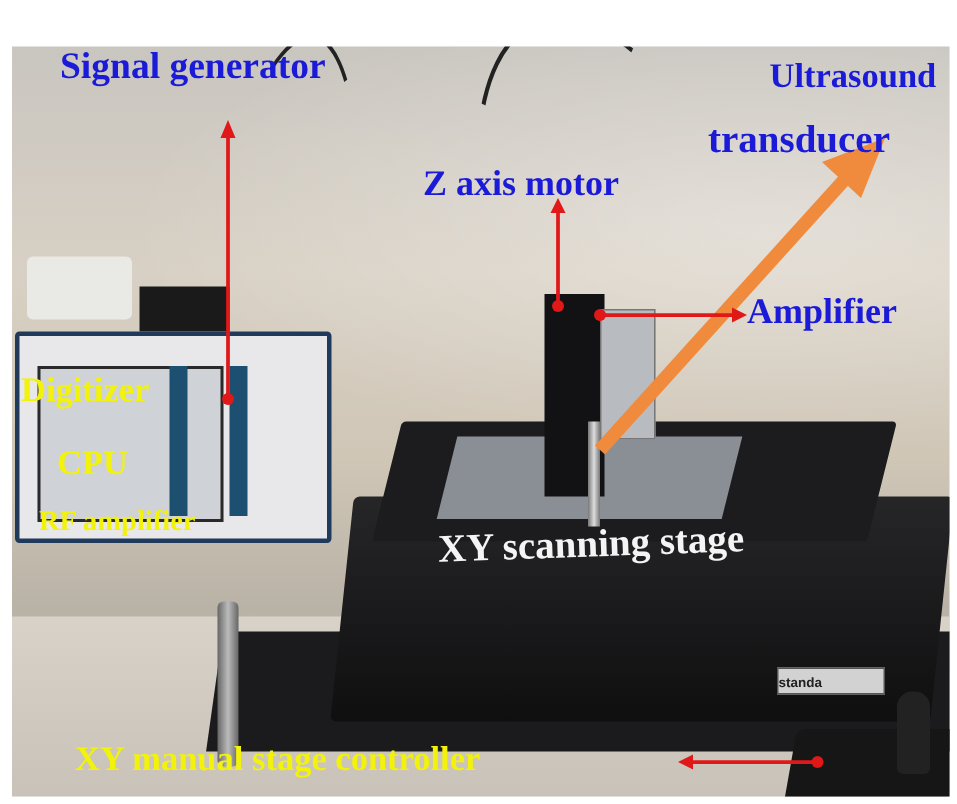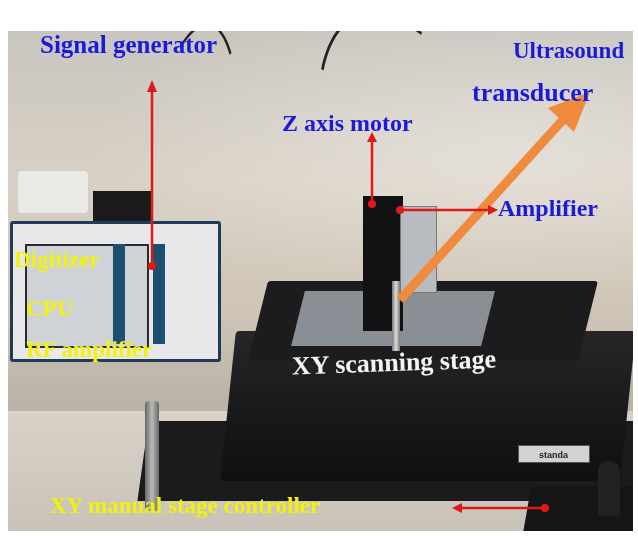--- a/index.html
+++ b/index.html
@@ -15,21 +15,21 @@
   .rack-card { position:absolute; top:20px; width:12px; height:100px; background:#1d4f70; }
   .box-top { position:absolute; left:10px; top:140px; width:70px; height:42px; background:#e9e9e6; border-radius:4px; }
   .fan { position:absolute; left:85px; top:160px; width:60px; height:30px; background:#1a1a1a; }
   .breadboard { position:absolute; left:135px; top:390px; width:500px; height:80px; background:#1b1b1d; transform:skewX(-8deg); }
   .stage-base { position:absolute; left:220px; top:300px; width:400px; height:150px; background:linear-gradient(180deg,#262628,#0f0f10); transform:skewX(-6deg); border-radius:4px; }
   .stage-top { position:absolute; left:250px; top:250px; width:330px; height:80px; background:#1c1c1e; transform:skewX(-14deg); border-radius:3px; }
   .stage-window { position:absolute; left:290px; top:260px; width:190px; height:55px; background:#8a8f95; transform:skewX(-14deg); }
   .z-motor { position:absolute; left:355px; top:165px; width:40px; height:135px; background:#121214; }
   .amp-box { position:absolute; left:392px; top:175px; width:35px; height:85px; background:#b8bcc0; border:1px solid #777; }
   .rod { position:absolute; width:8px; background:linear-gradient(90deg,#777,#ddd,#777); }
-  .standa { position:absolute; left:510px; top:414px; width:72px; height:18px; background:#d2d2d2; border:1px solid #555; font:bold 9px "Liberation Sans", sans-serif; color:#222; padding-left:20px; box-sizing:border-box; line-height:18px; }
+  .standa { position:absolute; left:510px; top:414px; width:72px; height:18px; background:#d2d2d2; border:1px solid #555; font:bold 9px "Liberation Sans", sans-serif; color:#222; padding-left:0; box-sizing:border-box; line-height:18px; }
   .controller { position:absolute; left:518px; top:455px; width:115px; height:60px; background:#161616; border-radius:6px; transform:skewX(-10deg); }
   .joystick { position:absolute; left:590px; top:430px; width:22px; height:55px; background:#222; border-radius:10px 10px 4px 4px; }
   .post { position:absolute; left:137px; top:370px; width:14px; height:110px; background:linear-gradient(90deg,#666,#bbb,#666); border-radius:4px; }
 
   .lbl { position:absolute; font-weight:bold; white-space:nowrap; line-height:1; }
   .blue { color:#1a1ad8; }
   .yellow { color:#f2f20a; }
   .white { color:#f4f4f4; }
 </style>
 </head>
@@ -84,16 +84,16 @@
   <polygon points="462,503 462,513 452,508" fill="#e01818"></polygon>
   <circle cx="545" cy="508" r="4" fill="#e01818"></circle>
 </svg>
 
 <div class="lbl blue" style="left:40px;top:32px;font-size:25px;">Signal generator</div>
 <div class="lbl blue" style="left:473px;top:39px;font-size:23px;margin-left:40px;">Ultrasound</div>
 <div class="lbl blue" style="left:472px;top:80px;font-size:26px;">transducer</div>
 <div class="lbl blue" style="left:282px;top:111px;font-size:24px;">Z axis motor</div>
 <div class="lbl blue" style="left:498px;top:196px;font-size:24px;">Amplifier</div>
 <div class="lbl yellow" style="left:14px;top:248px;font-size:23px;">Digitizer</div>
-<div class="lbl yellow" style="left:26px;top:297px;font-size:23px;">CPU</div>
-<div class="lbl yellow" style="left:26px;top:338px;font-size:23px;">RF amplifier</div>
+<div class="lbl yellow" style="left:26px;top:297px;font-size:23px;padding-left:12px;">CPU</div>
+<div class="lbl yellow" style="left:26px;top:338px;font-size:19px;">RF amplifier</div>
 <div class="lbl white" style="left:292px;top:350px;font-size:26px;transform:rotate(-2deg);">XY scanning stage</div>
 <div class="lbl yellow" style="left:50px;top:494px;font-size:23px;">XY manual stage controller</div>
 
 </body></html>

